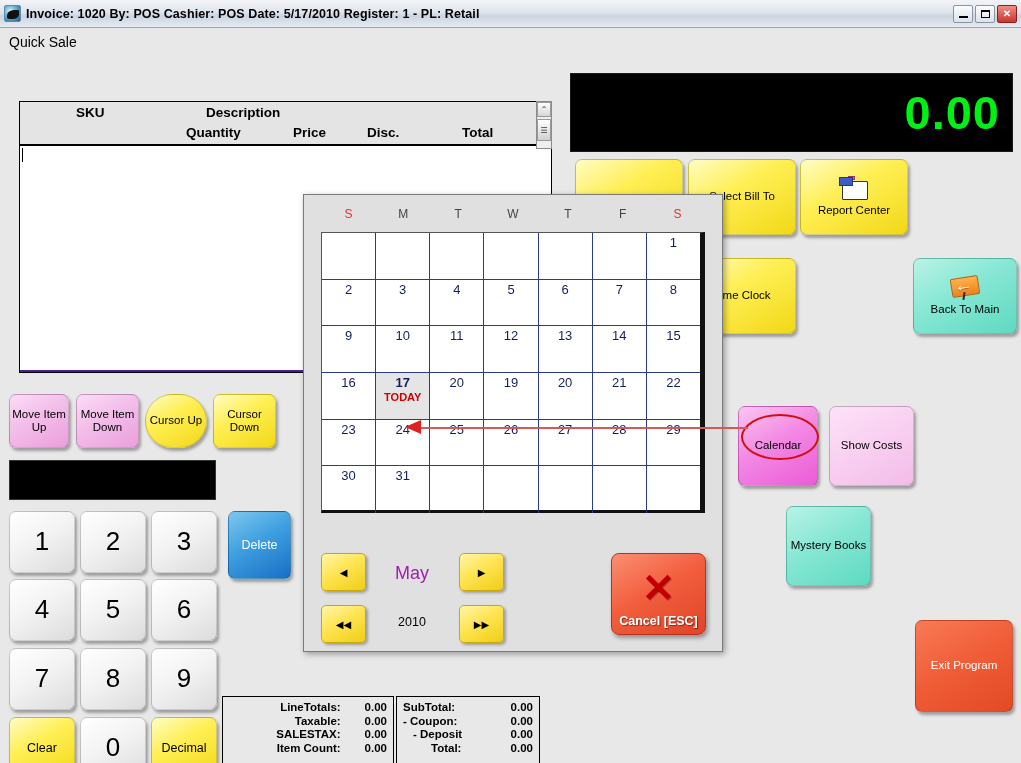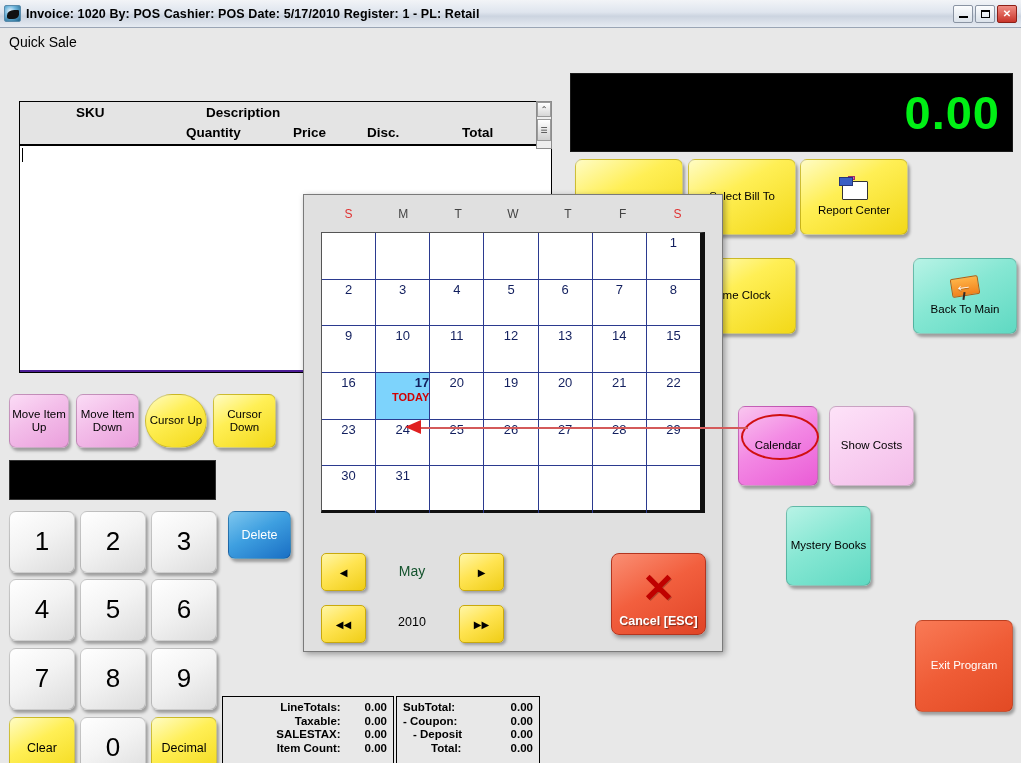--- a/index.html
+++ b/index.html
@@ -119,21 +119,21 @@
     background: #000; border: 1px solid #333;
   }
 
   .keypad-key { width: 66px; height: 62px; font-size: 26px; font-weight: normal; }
   #k1 { left: 9px;   top: 483px; } #k2 { left: 80px;  top: 483px; } #k3 { left: 151px; top: 483px; }
   #k4 { left: 9px;   top: 551px; } #k5 { left: 80px;  top: 551px; } #k6 { left: 151px; top: 551px; }
   #k7 { left: 9px;   top: 620px; } #k8 { left: 80px;  top: 620px; } #k9 { left: 151px; top: 620px; }
   #kclear  { left: 9px;   top: 689px; width: 66px; height: 62px; font-size: 12.5px; }
   #k0      { left: 80px;  top: 689px; }
   #kdecimal{ left: 151px; top: 689px; width: 66px; height: 62px; font-size: 12.5px; }
-  #kdelete { left: 228px; top: 483px; width: 63px; height: 48px; font-size: 12.5px; color: #fff; }
+  #kdelete { left: 228px; top: 483px; width: 63px; height: 68px; font-size: 12.5px; color: #fff; }
 
   
   .totals-panel {
     position: absolute; background: #e8e8e8;
     border: 1px solid #000; padding: 4px 6px 0 6px;
     font-size: 11.5px; font-weight: bold; color: #000;
   }
   #totals-left  { left: 222px; top: 668px; width: 172px; height: 83px; }
   #totals-right { left: 396px; top: 668px; width: 144px; height: 83px; }
   .trow { display: flex; justify-content: space-between; line-height: 13.5px; }
@@ -223,39 +223,39 @@
     background: #fff; border: 1px solid #555;
     border-right: 5px solid #111; border-bottom: 3px solid #111;
   }
   .cal-row { display: flex; height: 46.7px; border-bottom: 1px solid #2b3a8f; }
   .cal-row:last-child { border-bottom: none; }
   .cal-cell {
     flex: 1; border-right: 1px solid #2b3a8f; position: relative;
     font-size: 13px; color: #121f5e; padding-top: 2px; text-align: center;
   }
   .cal-cell:last-child { border-right: none; }
-  .cal-cell.today { background: #7dd3fc; font-weight: bold; text-align: right; }
+  .cal-cell.today { background: #e5e5e5; font-weight: bold; }
   .cal-cell .today-word {
     display: block; font-size: 11px; color: #d00000; font-weight: bold; margin-top: 1px;
   }
 
   .cal-nav {
     position: absolute; width: 45px; height: 38px; border-radius: 5px;
     background: linear-gradient(150deg,#fff6a8 0%,#ffe452 45%,#efcd16 100%);
     border: 1px solid #c9a90c; box-shadow: 2px 2px 3px rgba(0,0,0,.3);
     display: flex; align-items: center; justify-content: center;
     font-size: 10px; color: #000; cursor: pointer;
   }
   #cal-prev-month { left: 17px;  top: 358px; }
   #cal-next-month { left: 155px; top: 358px; }
   #cal-prev-year  { left: 17px;  top: 410px; }
   #cal-next-year  { left: 155px; top: 410px; }
   #cal-month-label {
     position: absolute; left: 72px; top: 368px; width: 72px;
-    text-align: center; font-size: 14px; color: #14532d;
+    text-align: center; font-size: 18px; color: #a21caf;
   }
   #cal-year-label {
     position: absolute; left: 72px; top: 420px; width: 72px;
     text-align: center; font-size: 12.5px; color: #000;
   }
   #cal-cancel {
     position: absolute; left: 307px; top: 358px; width: 95px; height: 82px;
     border-radius: 8px; border: 1px solid #b33520;
     background: linear-gradient(150deg,#fa8f74 0%,#f25f3e 45%,#e04426 100%);
     box-shadow: 2px 3px 4px rgba(0,0,0,.35);

